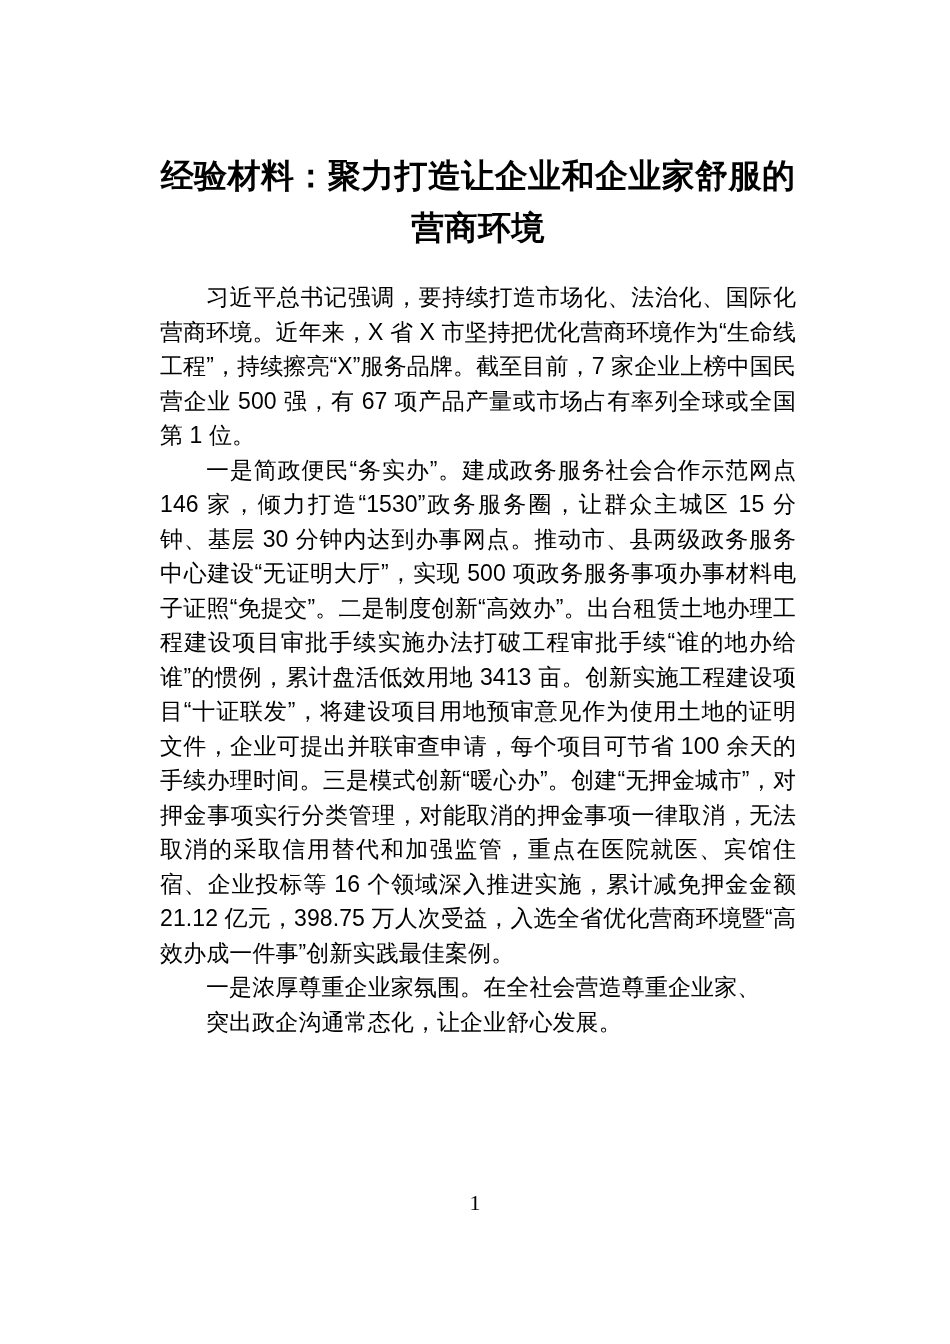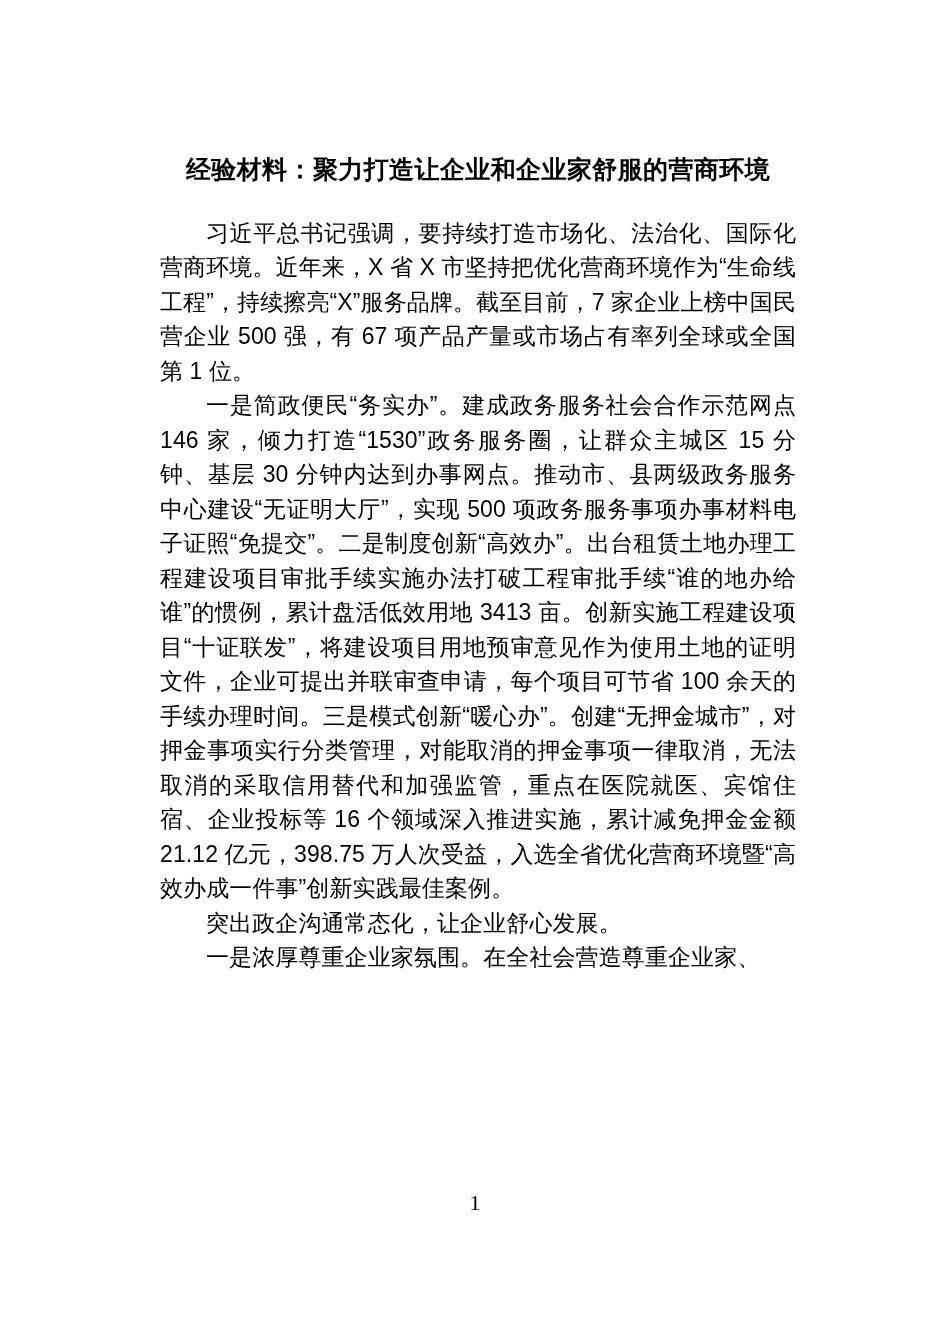--- a/index.html
+++ b/index.html
@@ -19,21 +19,21 @@
   }
   .content {
     position: absolute;
     left: 148px;
     top: 150px;
     width: 660px;
   }
   .doc-title {
     font-family: "Liberation Sans", "DejaVu Sans", sans-serif;
     font-weight: bold;
-    font-size: 25px;
+    font-size: 33px;
     line-height: 1.58;
     text-align: center;
     letter-spacing: 0.4px;
     margin: 0 0 26px 0;
   }
   .body-text {
     font-family: "Liberation Sans", "DejaVu Sans", sans-serif;
     font-size: 23px;
     line-height: 1.5;
     text-align: justify;
@@ -57,18 +57,18 @@
 </style>
 </head>
 <body>
 
 <div class="page">
   <div class="content">
     <h1 class="doc-title">经验材料：聚力打造让企业和企业家舒服的营商环境</h1>
     <div class="body-text">
       <p class="para">习近平总书记强调，要持续打造市场化、法治化、国际化营商环境。近年来，X 省 X 市坚持把优化营商环境作为“生命线工程”，持续擦亮“X”服务品牌。截至目前，7 家企业上榜中国民营企业 500 强，有 67 项产品产量或市场占有率列全球或全国第 1 位。</p>
       <p class="para">一是简政便民“务实办”。建成政务服务社会合作示范网点 146 家，倾力打造“1530”政务服务圈，让群众主城区 15 分钟、基层 30 分钟内达到办事网点。推动市、县两级政务服务中心建设“无证明大厅”，实现 500 项政务服务事项办事材料电子证照“免提交”。二是制度创新“高效办”。出台租赁土地办理工程建设项目审批手续实施办法打破工程审批手续“谁的地办给谁”的惯例，累计盘活低效用地 3413 亩。创新实施工程建设项目“十证联发”，将建设项目用地预审意见作为使用土地的证明文件，企业可提出并联审查申请，每个项目可节省 100 余天的手续办理时间。三是模式创新“暖心办”。创建“无押金城市”，对押金事项实行分类管理，对能取消的押金事项一律取消，无法取消的采取信用替代和加强监管，重点在医院就医、宾馆住宿、企业投标等 16 个领域深入推进实施，累计减免押金金额 21.12 亿元，398.75 万人次受益，入选全省优化营商环境暨“高效办成一件事”创新实践最佳案例。</p>
+      <p class="para">一是浓厚尊重企业家氛围。在全社会营造尊重企业家、</p>
       <p class="para">突出政企沟通常态化，让企业舒心发展。</p>
-      <p class="para">一是浓厚尊重企业家氛围。在全社会营造尊重企业家、</p>
     </div>
   </div>
   <div class="page-number">1</div>
 </div>
 
 </body></html>

